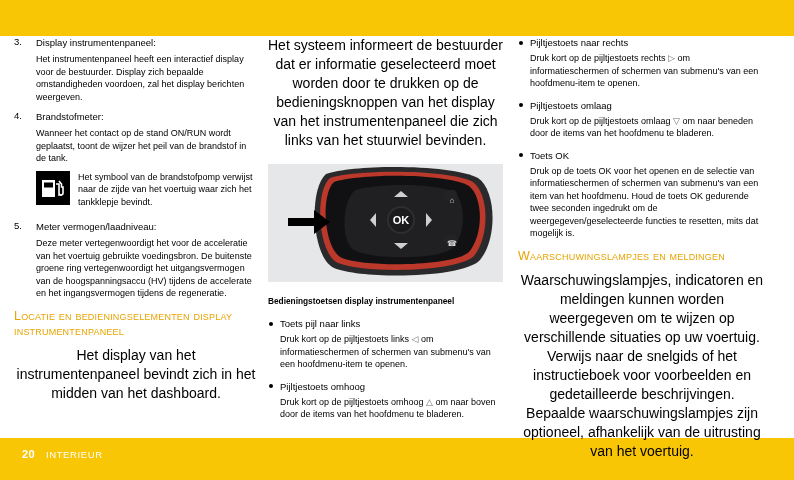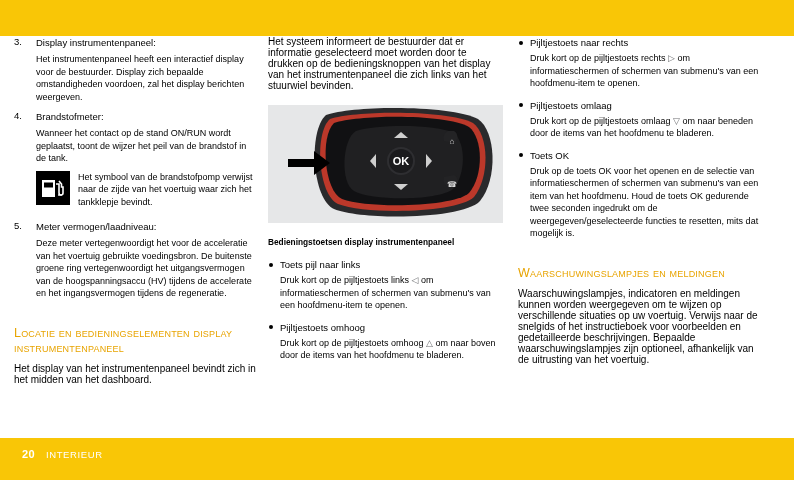--- a/index.html
+++ b/index.html
@@ -106,32 +106,33 @@
   .pump-icon svg { display: block; }
   .icon-note-text {
     font-size: 9px;
     line-height: 12.5px;
     color: #000;
   }
   .heading {
     color: #e8a400;
     font-size: 12.5px;
     line-height: 15px;
-    margin-top: 26px;
+    margin-top: 9px;
     margin-bottom: 7px;
     font-variant: small-caps;
     text-transform: lowercase;
     letter-spacing: 0.2px;
   }
   .heading::first-letter { text-transform: uppercase; }
   .para {
-    font-size: 10px;
-    line-height: 11px;
+    font-size: 14px;
+    line-height: 19px;
     color: #000;
     margin-bottom: 9px;
+    text-align: center;
   }
 
   
   .figure {
     width: 235px;
     height: 118px;
     background: #e6e7e8;
     position: relative;
     margin-top: 14px;
     overflow: hidden;

